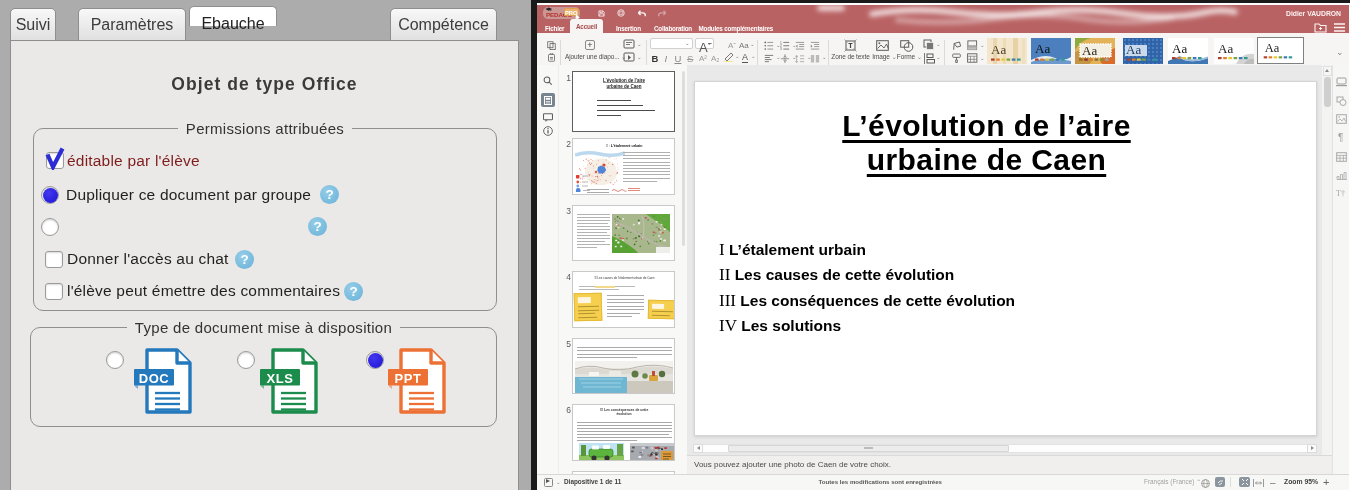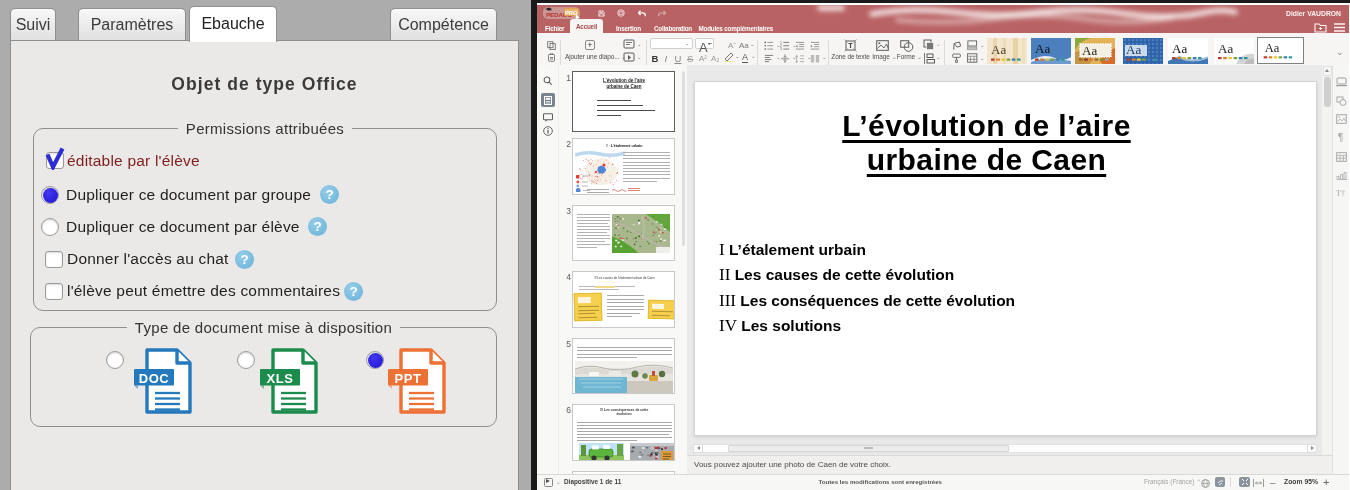--- a/index.html
+++ b/index.html
@@ -16,42 +16,41 @@
 .dd{position:absolute;font-size:5.5px;color:#888}
 </style></head>
 <body>
 
 <div class="abs" style="left:0;top:0;width:531px;height:490px;background:#acacac">
 
   <div class="abs" style="left:10px;top:40px;width:509px;height:450px;background:#eae9e7;border:1px solid #8e8e8e;border-bottom:none"></div>
 
   <div class="abs" style="left:10px;top:8px;width:46px;height:33px;background:linear-gradient(#f8f8f8,#e0e0e0);border:1px solid #8e8e8e;border-radius:5px 5px 0 0;text-align:center;font-size:16px;color:#3c3c3c;line-height:32px">Suivi</div>
   <div class="abs" style="left:78px;top:8px;width:108px;height:33px;background:linear-gradient(#f8f8f8,#e0e0e0);border:1px solid #8e8e8e;border-radius:5px 5px 0 0;text-align:center;font-size:16px;color:#3c3c3c;line-height:32px">Paramètres</div>
-  <div class="abs" style="left:189px;top:6px;width:88px;height:36px;background:#fff;border:1px solid #8e8e8e;border-bottom:none;border-radius:5px 5px 0 0;text-align:center;font-size:16px;color:#222;line-height:34px;z-index:3">Ebauche</div>
+  <div class="abs" style="left:189px;top:6px;width:88px;height:20px;background:#fff;border:1px solid #8e8e8e;border-bottom:none;border-radius:5px 5px 0 0;text-align:center;font-size:16px;color:#222;line-height:34px;z-index:3">Ebauche</div>
   <div class="abs" style="left:390px;top:8px;width:107px;height:33px;background:linear-gradient(#f8f8f8,#e0e0e0);border:1px solid #8e8e8e;border-radius:5px 5px 0 0;text-align:center;font-size:16px;color:#3c3c3c;line-height:32px">Compétence</div>
 
   <div class="abs" style="left:10px;top:74px;width:509px;text-align:center;font-size:17.5px;font-weight:bold;color:#3a3a3a;letter-spacing:1.05px">Objet de type Office</div>
 
   <fieldset class="abs" style="left:33px;top:120px;width:464px;height:191px;border:1px solid #8f8f8f;border-radius:10px;padding:0">
     <legend style="margin:0 auto;padding:0 8px;font-size:15px;color:#333;letter-spacing:.3px">Permissions attribuées</legend>
   </fieldset>
 
   <div class="abs" style="left:46px;top:152px;width:18px;height:17px;background:#fff;border:1px solid #9a9a9a;border-radius:3px;box-shadow:inset 0 1px 2px rgba(0,0,0,.15)"></div>
   <svg class="abs" style="left:44.5px;top:146px" width="21" height="24" viewBox="0 0 21 24">
       <path d="M2.5 8.5 L8 21 L17.5 2.5" stroke="#2d2dd8" stroke-width="4.2" fill="none"></path>
     </svg>
   <div class="abs" style="left:67px;top:152px;font-size:15.5px;color:#7f1d1d;letter-spacing:.2px">éditable par l'élève</div>
 
   <div class="abs" style="left:41px;top:186px;width:18px;height:18px;border-radius:50%;background:#fff;border:1px solid #9a9a9a;box-shadow:inset 0 1px 2px rgba(0,0,0,.2)"></div>
   <div class="abs" style="left:42.8px;top:187.8px;width:15.5px;height:15.5px;border-radius:50%;background:radial-gradient(circle at 38% 32%,#4338ee,#1d12d2)"></div>
   <div class="abs" style="left:66px;top:186px;font-size:15.5px;color:#1f1f1f;letter-spacing:.2px">Dupliquer ce document par groupe</div>
   <div class="help" style="left:320px;top:185px"></div>
 
   <div class="abs" style="left:41px;top:218px;width:18px;height:18px;border-radius:50%;background:#fff;border:1px solid #9a9a9a;box-shadow:inset 0 1px 2px rgba(0,0,0,.2)"></div>
-  <div class="abs" style="left:66px;top:218px;font-size:15.5px;color:#1f1f1f;letter-spacing:.2px">Dupliquer ce document par élève</div>
   <div class="help" style="left:308px;top:217px"></div>
 
   <div class="abs" style="left:45px;top:251px;width:18px;height:17px;background:#fff;border:1px solid #9a9a9a;border-radius:3px;box-shadow:inset 0 1px 2px rgba(0,0,0,.15)"></div>
   <div class="abs" style="left:67px;top:250px;font-size:15.5px;color:#1f1f1f;letter-spacing:.2px">Donner l'accès au chat</div>
   <div class="help" style="left:235px;top:250px"></div>
 
   <div class="abs" style="left:45px;top:283px;width:18px;height:17px;background:#fff;border:1px solid #9a9a9a;border-radius:3px;box-shadow:inset 0 1px 2px rgba(0,0,0,.15)"></div>
   <div class="abs" style="left:67px;top:282px;font-size:15.5px;color:#1f1f1f;letter-spacing:.2px">l'élève peut émettre des commentaires</div>
   <div class="help" style="left:344px;top:282px"></div>
 

